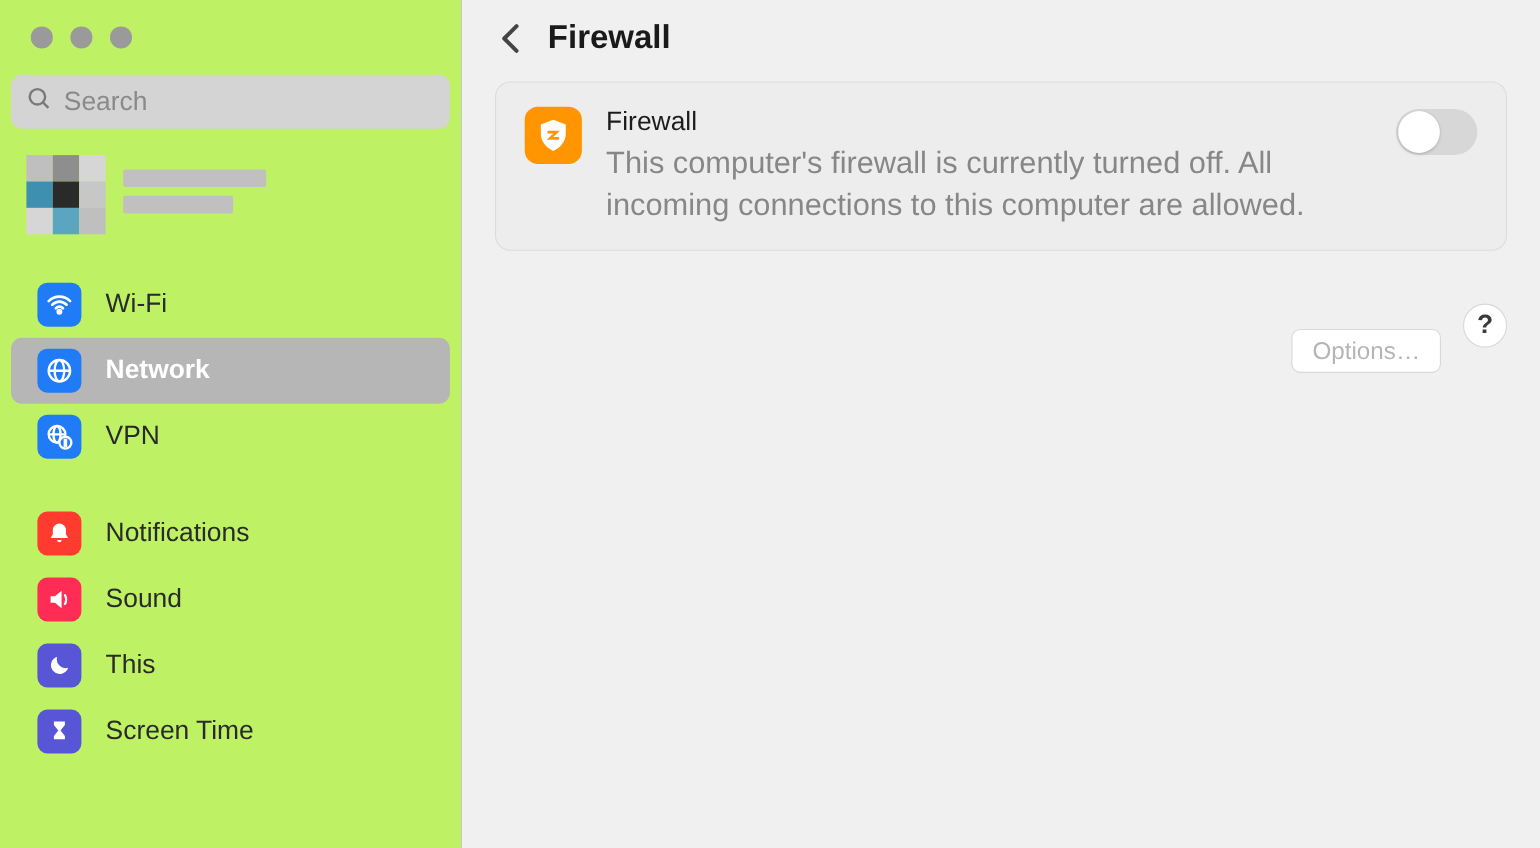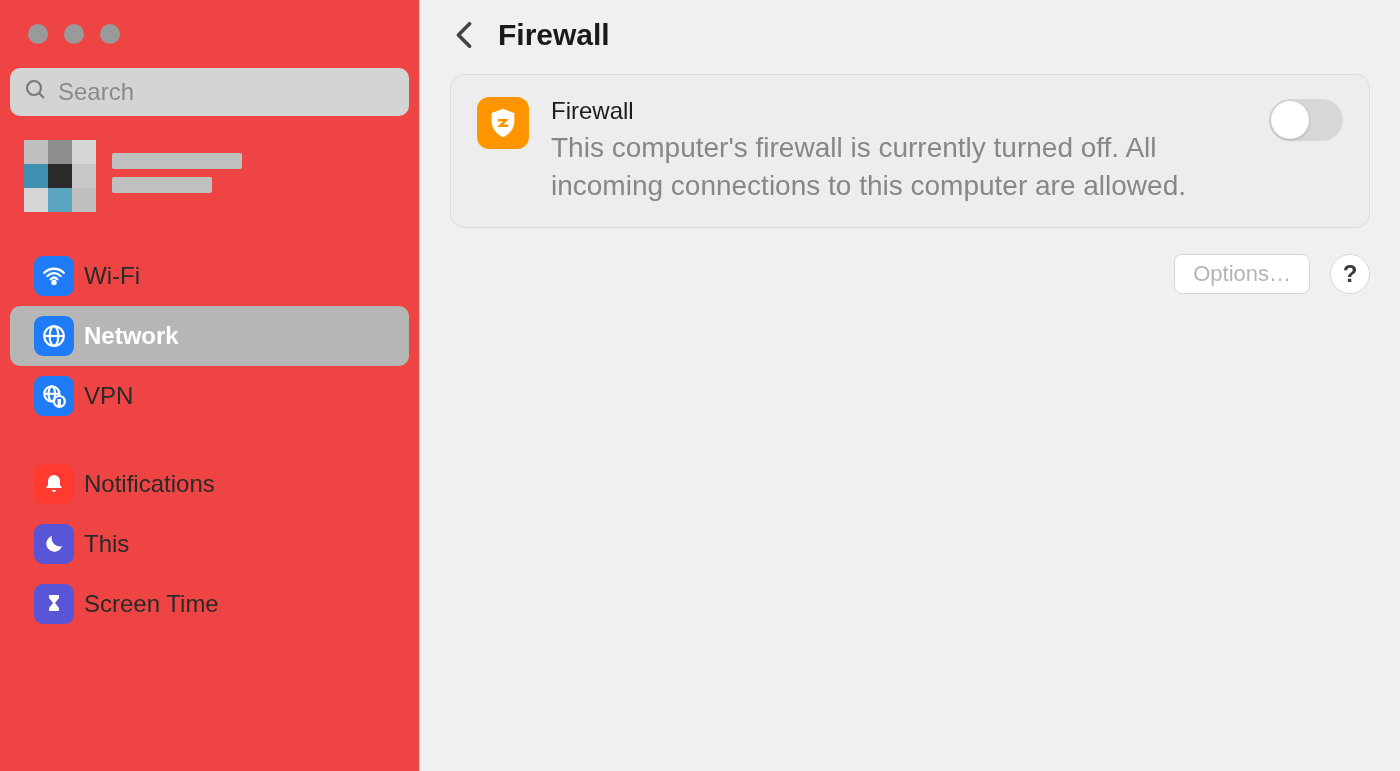--- a/index.html
+++ b/index.html
@@ -10,21 +10,21 @@
     }
     body {
       width: 1400px;
       height: 771px;
       display: flex;
       background: #f5f5f5;
       overflow: hidden;
     }
     .sidebar {
       width: 420px;
-      background: #ef4444;
+      background: #bef264;
       border-right: 1px solid #c8c8c8;
       padding: 24px 0 2px 0;
       flex-shrink: 0;
     }
     .traffic-lights {
       display: flex;
       gap: 16px;
       padding: 0 0 24px 28px;
     }
     .traffic-lights .dot {
@@ -79,21 +79,21 @@
     }
     .account-text .line.l1 { width: 130px; }
     .account-text .line.l2 { width: 100px; }
     .nav-group {
       padding-top: 6px;
     }
     .nav-spacer { height: 28px; }
     .nav-item {
       display: flex;
       align-items: center;
-      gap: 10px;
+      gap: 22px;
       padding: 10px 20px 10px 24px;
       margin: 0 10px;
       border-radius: 10px;
       cursor: default;
     }
     .nav-item.selected {
       background: #b6b6b6;
     }
     .nav-item .icon-box {
       width: 40px;
@@ -196,20 +196,21 @@
       padding-top: 26px;
     }
     .options-btn {
       background: #ffffff;
       border: 1px solid #d8d8d8;
       border-radius: 8px;
       padding: 6px 18px;
       font-size: 22px;
       color: #b5b5b5;
       cursor: default;
+      margin-top: 45px;
     }
     .help-btn {
       width: 40px;
       height: 40px;
       border-radius: 50%;
       background: #ffffff;
       border: 1px solid #d8d8d8;
       display: flex;
       align-items: center;
       justify-content: center;
@@ -299,20 +300,29 @@
     <div class="nav-item">
       <div class="icon-box ic-red">
         <svg width="24" height="24" viewBox="0 0 24 24" fill="#fff">
           <path d="M12 3a6 6 0 0 0-6 6v4l-2 3h16l-2-3V9a6 6 0 0 0-6-6z"></path>
             <path d="M10 18a2 2 0 0 0 4 0z"></path>
         </svg>
       </div>
       <span class="label">Notifications</span>
     </div>
     <div class="nav-item">
+      <div class="icon-box ic-pink">
+        <svg width="24" height="24" viewBox="0 0 24 24" fill="#fff">
+          <path d="M4 9v6h4l6 5V4L8 9H4z"></path>
+            <path d="M17 8c1.5 1.5 1.5 6.5 0 8" stroke="#fff" stroke-width="2" fill="none" stroke-linecap="round"></path>
+        </svg>
+      </div>
+      <span class="label">Sound</span>
+    </div>
+    <div class="nav-item">
       <div class="icon-box ic-purple">
         <svg width="24" height="24" viewBox="0 0 24 24" fill="#fff">
           <path d="M20 14A8 8 0 0 1 10 4a8 8 0 1 0 10 10z"></path>
         </svg>
       </div>
       <span class="label">This</span>
     </div>
     <div class="nav-item">
       <div class="icon-box ic-purple">
         <svg width="24" height="24" viewBox="0 0 24 24" fill="#fff">

